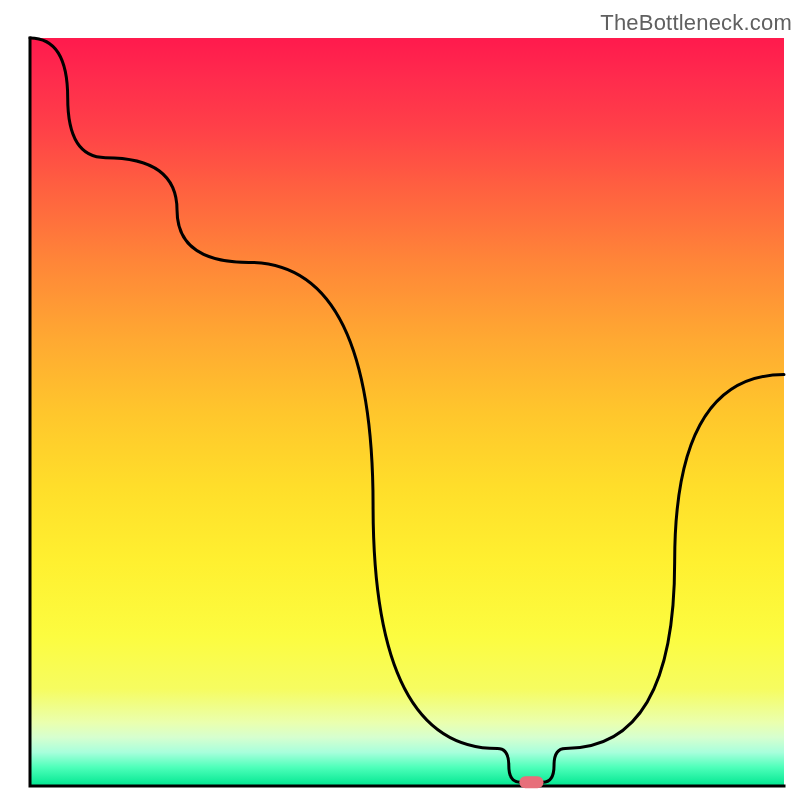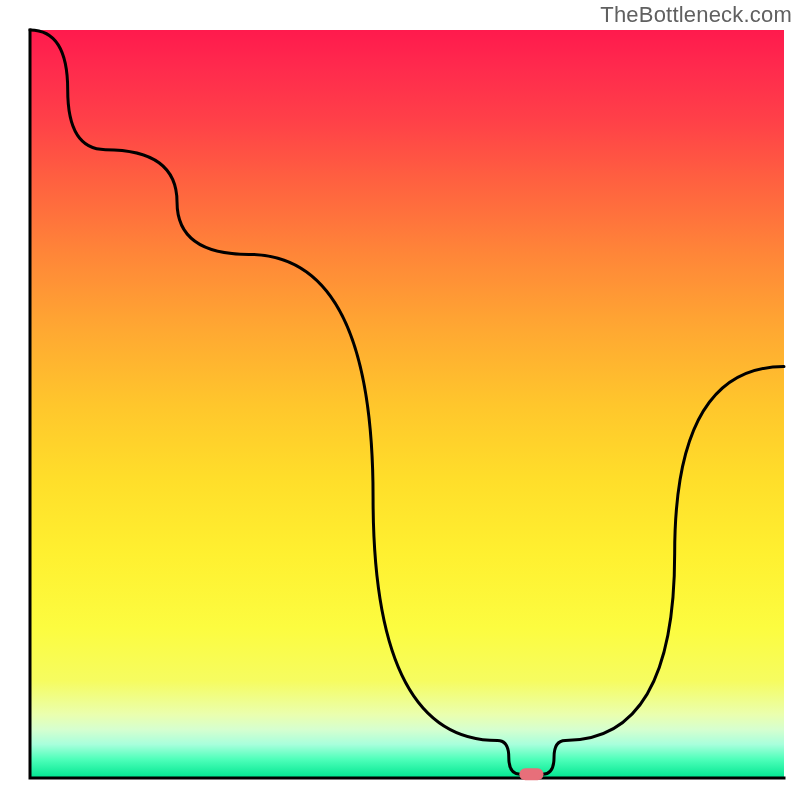--- a/index.html
+++ b/index.html
@@ -8,20 +8,21 @@
     width: 800px;
     height: 800px;
     overflow: hidden;
     background: #ffffff;
     font-family: Arial, Helvetica, sans-serif;
   }
   .chart-container {
     position: relative;
     width: 800px;
     height: 760px;
+    margin-top: 8px;
   }
   svg {
     display: block;
   }
   .watermark {
     position: absolute;
     top: 2px;
     right: 8px;
     color: #606060;
     font-size: 22px;

